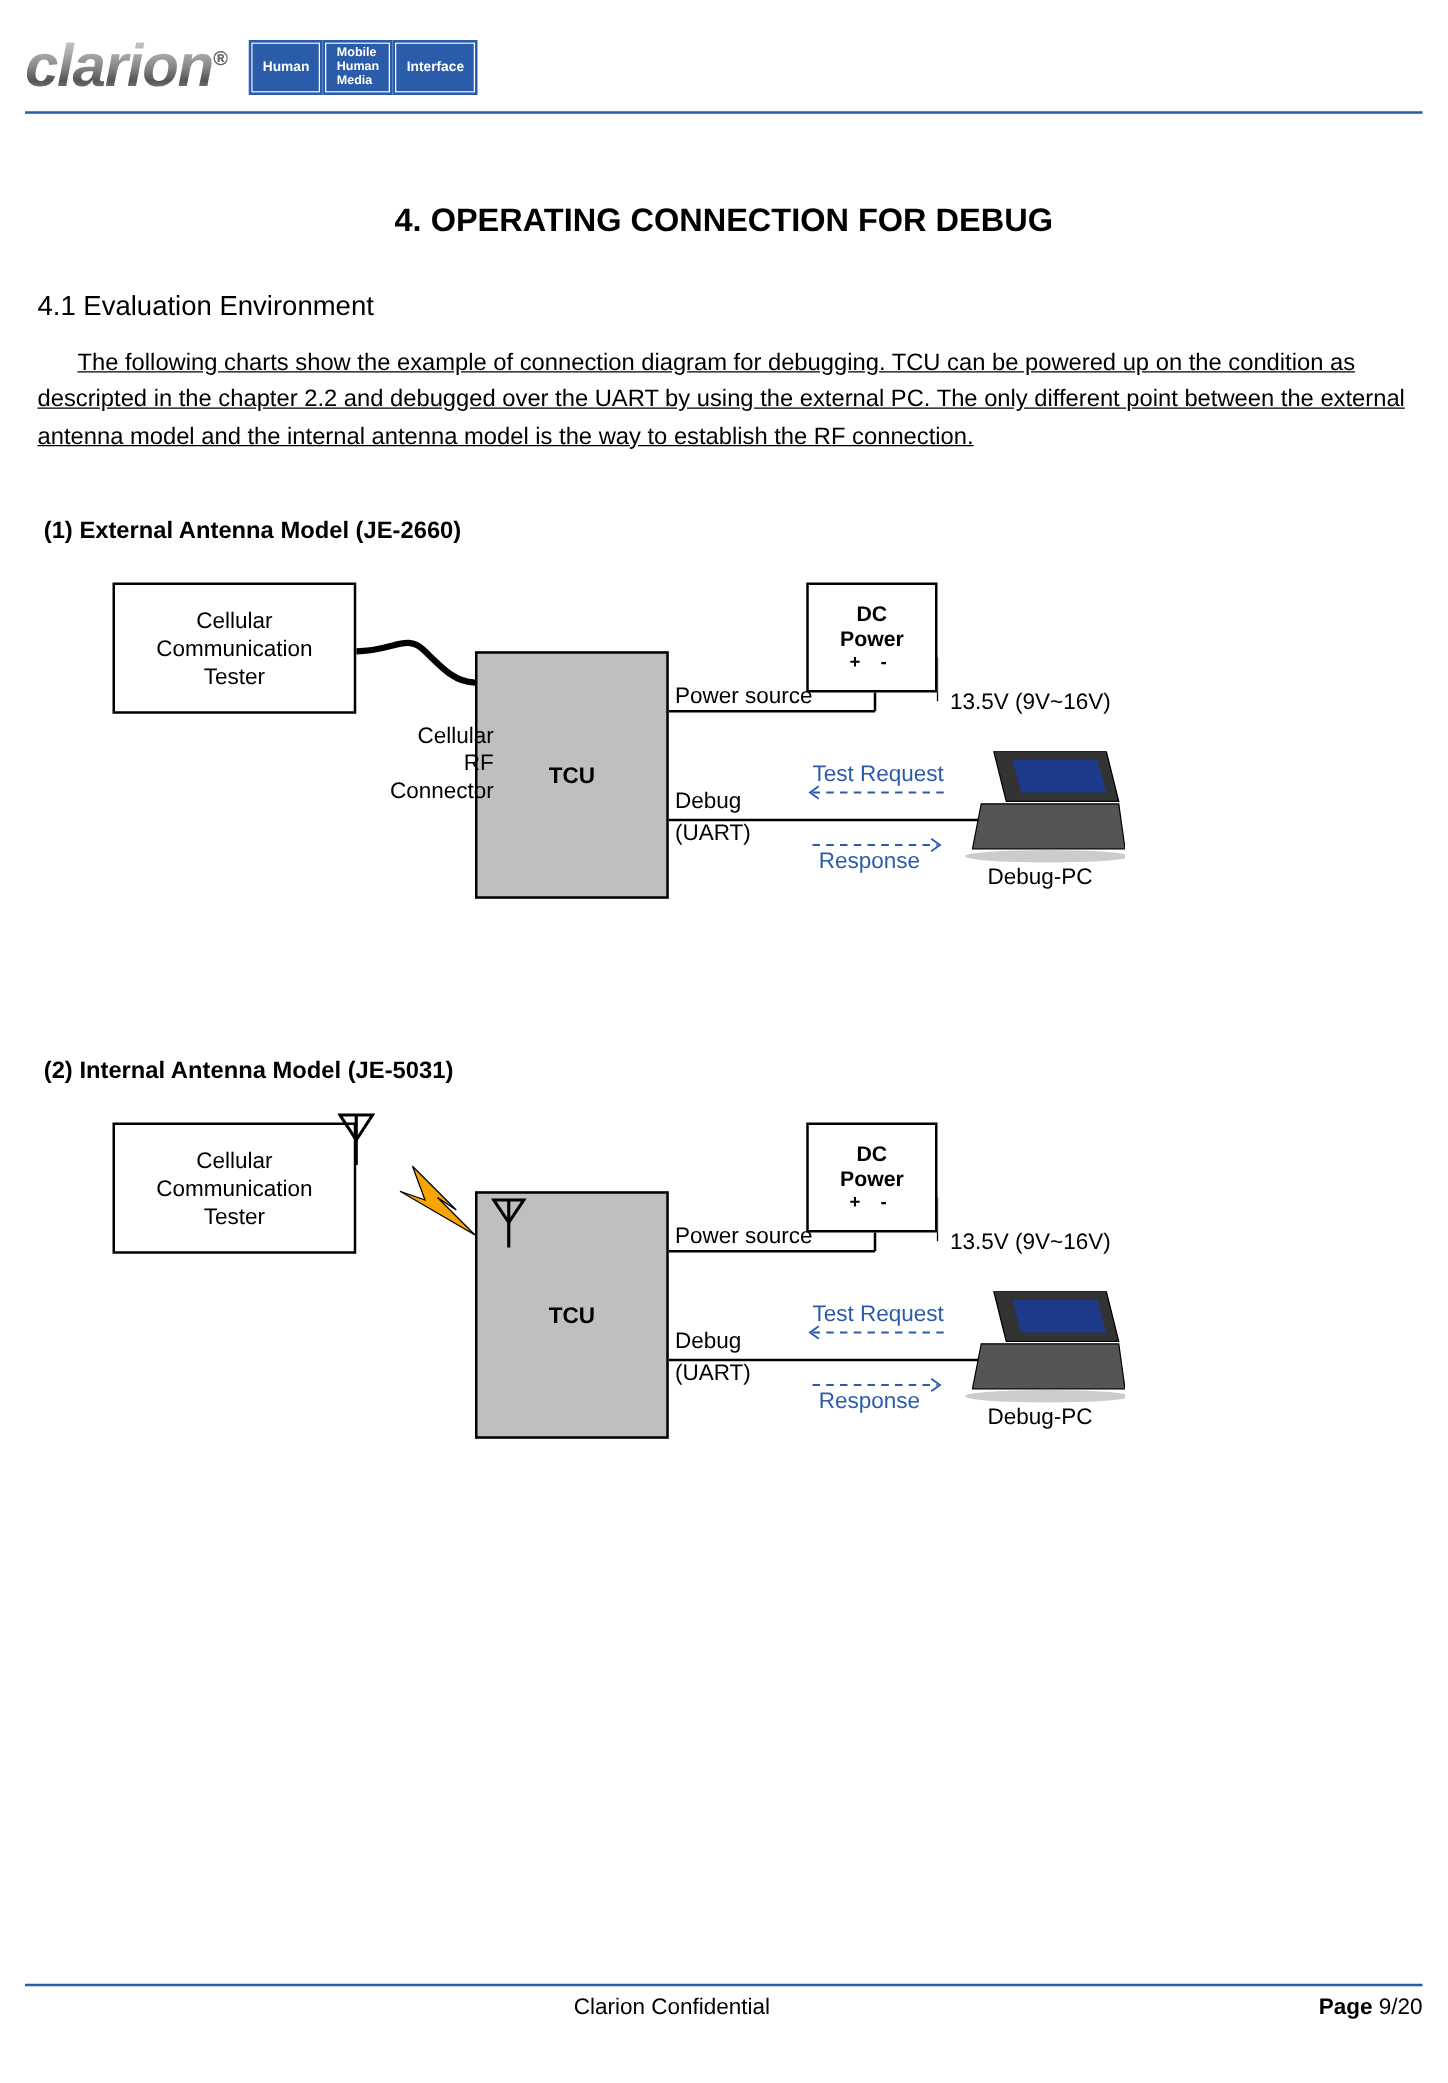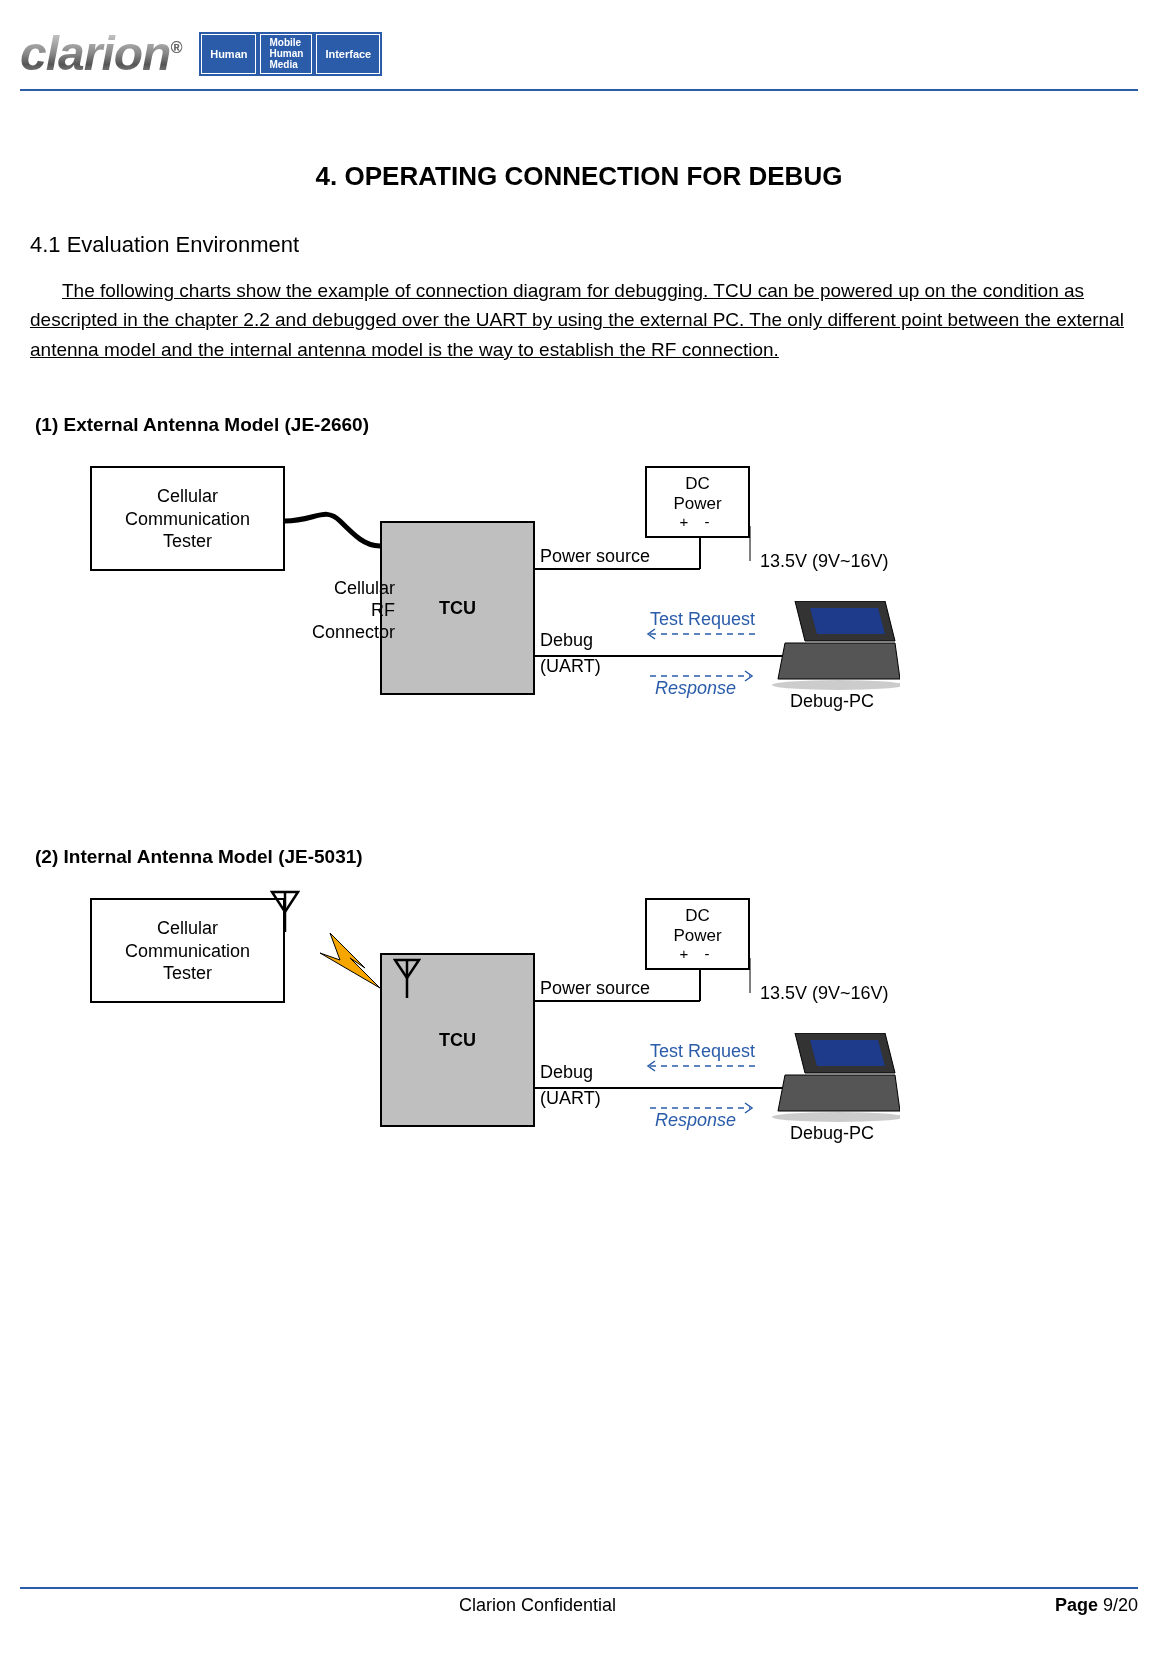--- a/index.html
+++ b/index.html
@@ -81,32 +81,32 @@
   .box {
     position: absolute;
     border: 2.5px solid #000;
     background: #fff;
     display: flex; align-items: center; justify-content: center;
     text-align: center;
     font-size: 18px;
     line-height: 1.25;
   }
   .tester { left: 20px; top: 0; width: 195px; height: 105px; }
-  .tcu   { left: 310px; top: 55px; width: 155px; height: 174px; background: #bfbfbf; font-weight: bold; }
-  .dcpower { left: 575px; top: 0; width: 105px; height: 72px; font-size: 17px; line-height: 1.15;}
+  .tcu   { left: 310px; top: 55px; width: 155px; height: 198px; background: #bfbfbf; font-weight: bold; }
+  .dcpower { left: 575px; top: 0; width: 105px; height: 88px; font-size: 17px; line-height: 1.15; font-weight: bold;}
   .dc-terminals { font-size: 15px; letter-spacing: 6px; }
 
   .lbl { position: absolute; font-size: 18px; white-space: nowrap; }
   .rf-lbl { left: 220px; top: 112px; text-align: right; width: 105px; line-height:1.2;}
   .psrc   { left: 470px; top: 80px; }
   .volt   { left: 690px; top: 85px; }
   .dbg    { left: 470px; top: 164px; }
   .uart   { left: 470px; top: 190px; }
   .treq   { left: 580px; top: 143px; color: #2a5caa; }
-  .tresp  { left: 585px; top: 212px; color: #2a5caa; font-style: italic; }
+  .tresp  { left: 585px; top: 212px; color: #2a5caa; }
   .dbgpc  { left: 720px; top: 225px; }
 
   svg.overlay { position: absolute; inset: 0; width: 100%; height: 100%; pointer-events:none; }
 
   .laptop { position: absolute; left: 700px; top: 135px; width: 130px; height: 90px; }
 
   .antenna-icon { position: absolute; }
 </style>
 </head>
 <body>

